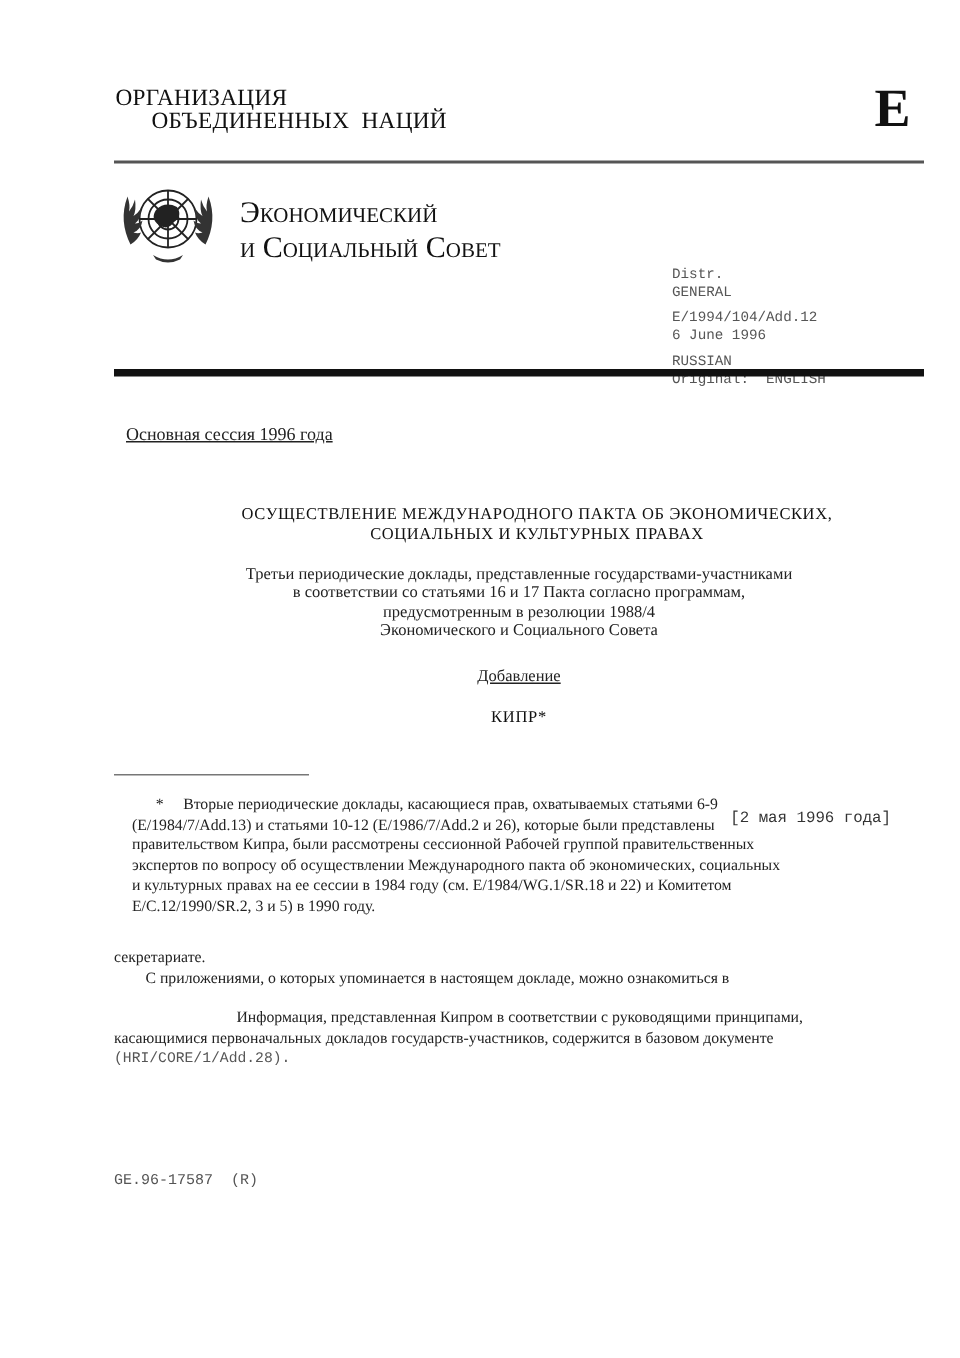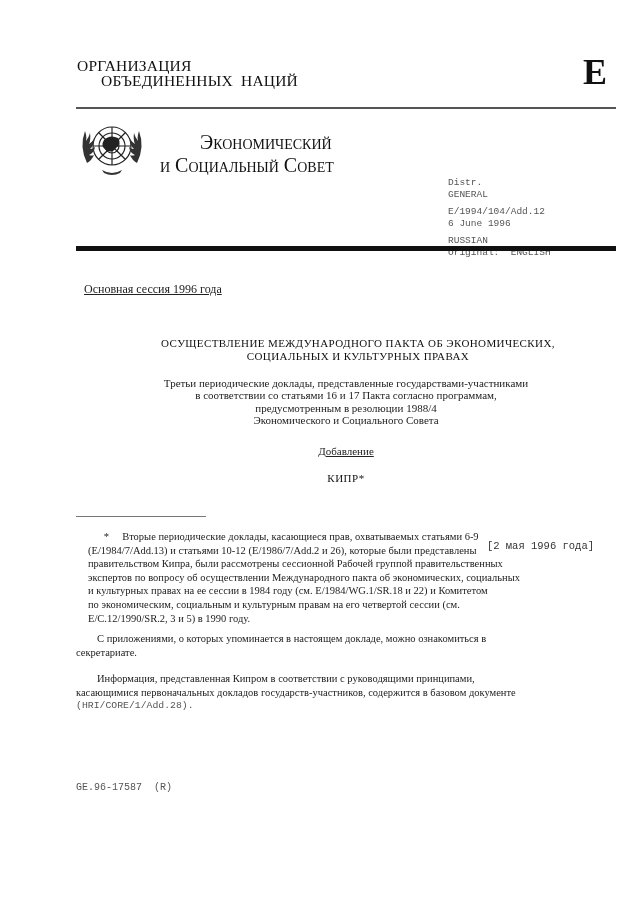--- a/index.html
+++ b/index.html
@@ -72,21 +72,21 @@
     <path d="M26 22 q6 -6 14 -2 q4 6 -2 10 q-4 6 -10 2 q-6 -4 -2 -10z" fill="#222"></path>
     <g fill="#333">
       <path d="M9 45 q-8 -16 -2 -32 q2 6 1 10 q3 -4 4 -8 q1 7 -1 11 q3 -2 5 -5 q0 7 -4 10 q3 0 5 -2 q-1 6 -6 8 q3 1 5 0 q-2 5 -7 8z"></path>
       <path d="M59 45 q8 -16 2 -32 q-2 6 -1 10 q-3 -4 -4 -8 q-1 7 1 11 q-3 -2 -5 -5 q0 7 4 10 q-3 0 -5 -2 q1 6 6 8 q-3 1 -5 0 q2 5 7 8z"></path>
       <path d="M24 52 q10 6 20 0 l-2 3 q-8 4 -16 0z"></path>
     </g>
   </svg>
 </div>
 
 <div id="council" class="abs serif">
-  <div style="font-variant:small-caps;margin-left:40px;">Экономический</div>
+  <div style="font-variant:small-caps;">Экономический</div>
   <div style="font-variant:small-caps;">и Социальный Совет</div>
 </div>
 
 <div id="meta" class="abs mono">
   <div class="grp">
     <div>Distr.</div>
     <div>GENERAL</div>
   </div>
   <div class="grp">
     <div>E/1994/104/Add.12</div>
@@ -123,28 +123,27 @@
 <div id="date" class="abs mono">[2 мая 1996 года]</div>
 
 <div id="fn-rule" class="abs"></div>
 
 <div id="footnote" class="abs para serif">
   <span class="line" style="white-space:pre;">      *     Вторые периодические доклады, касающиеся прав, охватываемых статьями 6-9</span>
   <span class="line">(E/1984/7/Add.13) и статьями 10-12 (E/1986/7/Add.2 и 26), которые были представлены</span>
   <span class="line">правительством Кипра, были рассмотрены сессионной Рабочей группой правительственных</span>
   <span class="line">экспертов по вопросу об осуществлении Международного пакта об экономических, социальных</span>
   <span class="line">и культурных правах на ее сессии в 1984 году (см. E/1984/WG.1/SR.18 и 22) и Комитетом</span>
-  <span class="line">по экономическим, социальным и культурным правам на его четвертой сессии (см.</span>
   <span class="line">E/C.12/1990/SR.2, 3 и 5) в 1990 году.</span>
 </div>
 
 <div id="para1" class="abs para serif">
+  <span class="line">секретариате.</span>
   <span class="line" style="white-space:pre;">        С приложениями, о которых упоминается в настоящем докладе, можно ознакомиться в</span>
-  <span class="line">секретариате.</span>
 </div>
 
 <div id="para2" class="abs para serif">
-  <span class="line" style="white-space:pre;">        Информация, представленная Кипром в соответствии с руководящими принципами,</span>
+  <span class="line" style="white-space:pre;text-align:center;">        Информация, представленная Кипром в соответствии с руководящими принципами,</span>
   <span class="line">касающимися первоначальных докладов государств-участников, содержится в базовом документе</span>
   <span class="line m">(HRI/CORE/1/Add.28).</span>
 </div>
 
 <div id="jobno" class="abs mono" style="white-space:pre;">GE.96-17587  (R)</div>
 
 </body></html>

